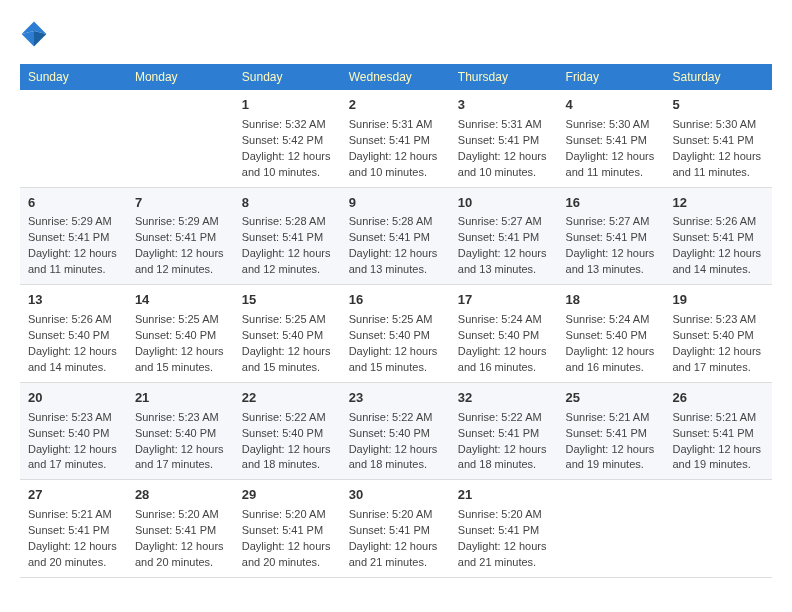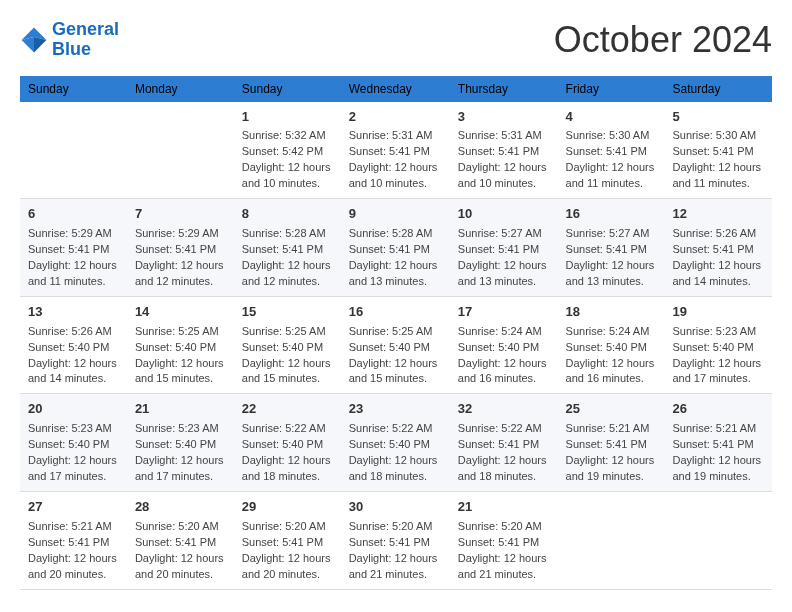--- a/index.html
+++ b/index.html
@@ -47,21 +47,21 @@
       font-size: 14px;
       color: #555;
     }
     table {
       width: 100%;
       border-collapse: collapse;
       font-size: 11px;
     }
     thead tr th {
       background-color: #2d7dd2;
-      color: #000000;
+      color: #fef9c3;
       text-align: left;
       padding: 6px 8px;
       font-size: 12px;
       font-weight: normal;
     }
     tbody tr {
       border-bottom: 1px solid #ddd;
     }
     tbody tr:nth-child(even) {
       background: #f5f7fa;
@@ -90,28 +90,22 @@
 </head>
 <body>
 
 <div class="header">
   <div class="logo">
     <svg class="logo-icon" viewBox="0 0 36 36" xmlns="http://www.w3.org/2000/svg">
       <polygon points="18,2 34,18 18,14 2,18" fill="#2d7dd2"></polygon>
       <polygon points="18,14 34,18 18,34" fill="#1a5fa0"></polygon>
       <polygon points="18,14 2,18 18,34" fill="#2d7dd2"></polygon>
     </svg>
-    <div>
-      <div class="logo-text">
-        <span>General</span><br><span style="color:#1a6bbf;">Blue</span>
-      </div>
-    </div>
   </div>
   <div class="title-block">
-    <div class="month-title">October 2024</div>
   </div>
 </div>
 
 <table>
   <thead>
     <tr id="thead-row">
     <th>Sunday</th>
         <th>Monday</th>
         <th>Sunday</th>
         <th>Wednesday</th>

